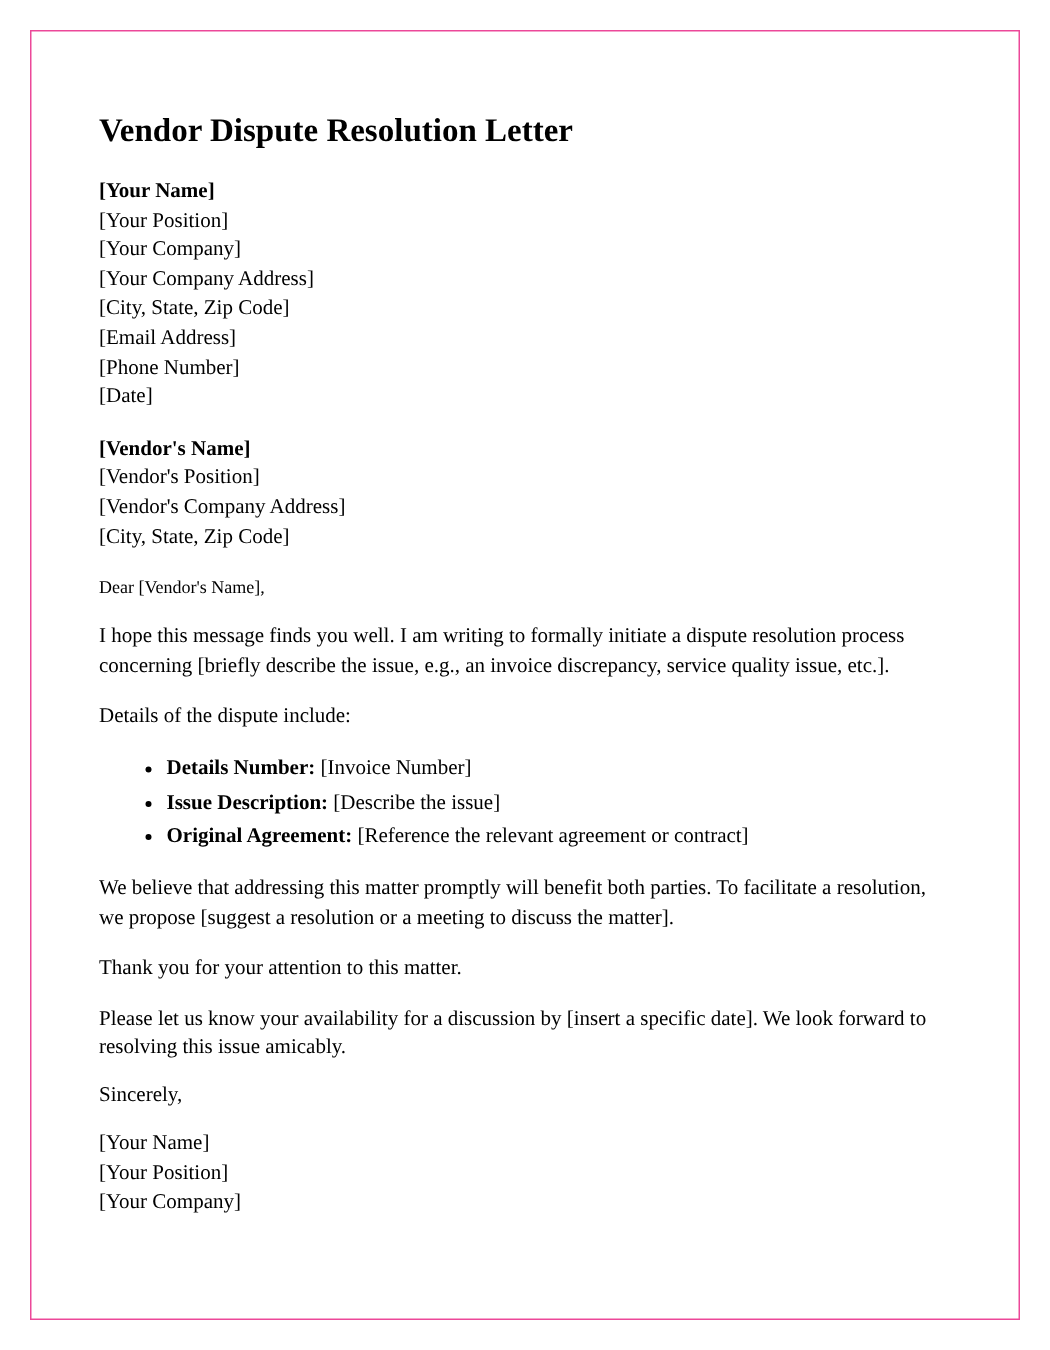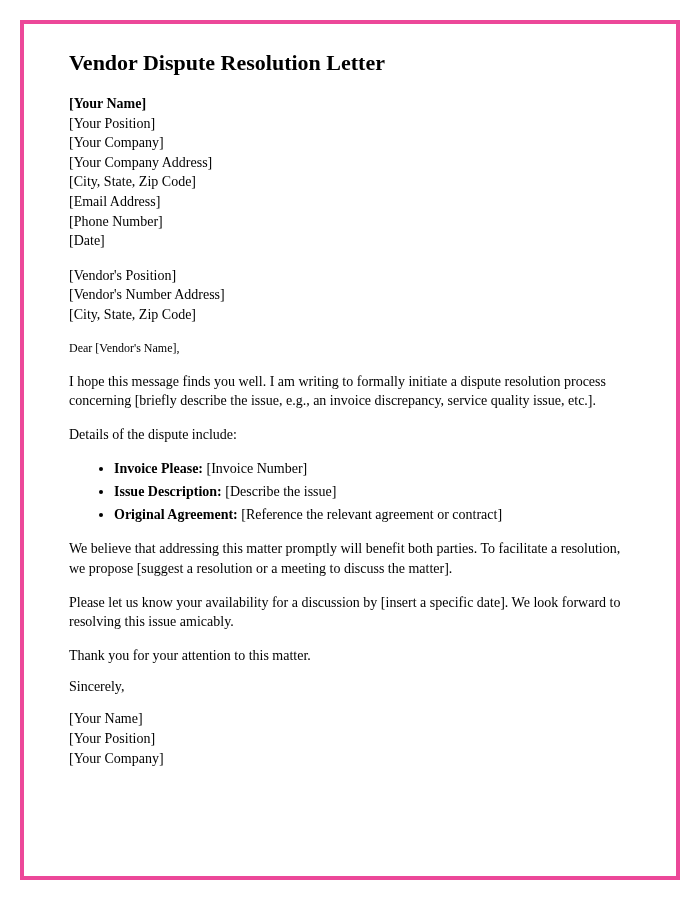--- a/index.html
+++ b/index.html
@@ -8,24 +8,24 @@
       box-sizing: border-box;
     }
     body {
       font-family: Georgia, 'Times New Roman', serif;
       background: #fff;
       width: 700px;
       height: 900px;
       padding: 20px;
     }
     .page {
-      border: 4px solid #ec4899;
+      border: 1px solid #ec4899;
       width: 100%;
       height: 100%;
-      padding: 26px 45px;
+      padding: 53px 45px;
       overflow: hidden;
     }
     h1 {
       font-size: 22px;
       font-weight: bold;
       margin-bottom: 18px;
     }
     .sender-block {
       margin-bottom: 15px;
       font-size: 14px;
@@ -84,42 +84,43 @@
     <div>[Your Position]</div>
     <div>[Your Company]</div>
     <div>[Your Company Address]</div>
     <div>[City, State, Zip Code]</div>
     <div>[Email Address]</div>
     <div>[Phone Number]</div>
     <div>[Date]</div>
   </div>
 
   <div class="recipient-block">
+    <div class="bold-line">[Vendor's Name]</div>
     <div>[Vendor's Position]</div>
-    <div>[Vendor's Number Address]</div>
+    <div>[Vendor's Company Address]</div>
     <div>[City, State, Zip Code]</div>
   </div>
 
   <div class="salutation">Dear [Vendor's Name],</div>
 
   <div class="para">I hope this message finds you well. I am writing to formally initiate a dispute resolution process concerning [briefly describe the issue, e.g., an invoice discrepancy, service quality issue, etc.].</div>
 
   <div class="para">Details of the dispute include:</div>
 
   <ul>
-    <li><span class="label-bold">Invoice Please:</span><span> [Invoice Number]</span></li>
+    <li><span class="label-bold">Details Number:</span><span> [Invoice Number]</span></li>
     <li><span class="label-bold">Issue Description:</span><span> [Describe the issue]</span></li>
     <li><span class="label-bold">Original Agreement:</span><span> [Reference the relevant agreement or contract]</span></li>
   </ul>
 
   <div class="para">We believe that addressing this matter promptly will benefit both parties. To facilitate a resolution, we propose [suggest a resolution or a meeting to discuss the matter].</div>
 
+  <div class="para">Thank you for your attention to this matter.</div>
+
   <div class="para">Please let us know your availability for a discussion by [insert a specific date]. We look forward to resolving this issue amicably.</div>
-
-  <div class="para">Thank you for your attention to this matter.</div>
 
   <div class="closing">Sincerely,</div>
 
   <div class="signature-block">
     <div>[Your Name]</div>
     <div>[Your Position]</div>
     <div>[Your Company]</div>
   </div>
 </div>
 

